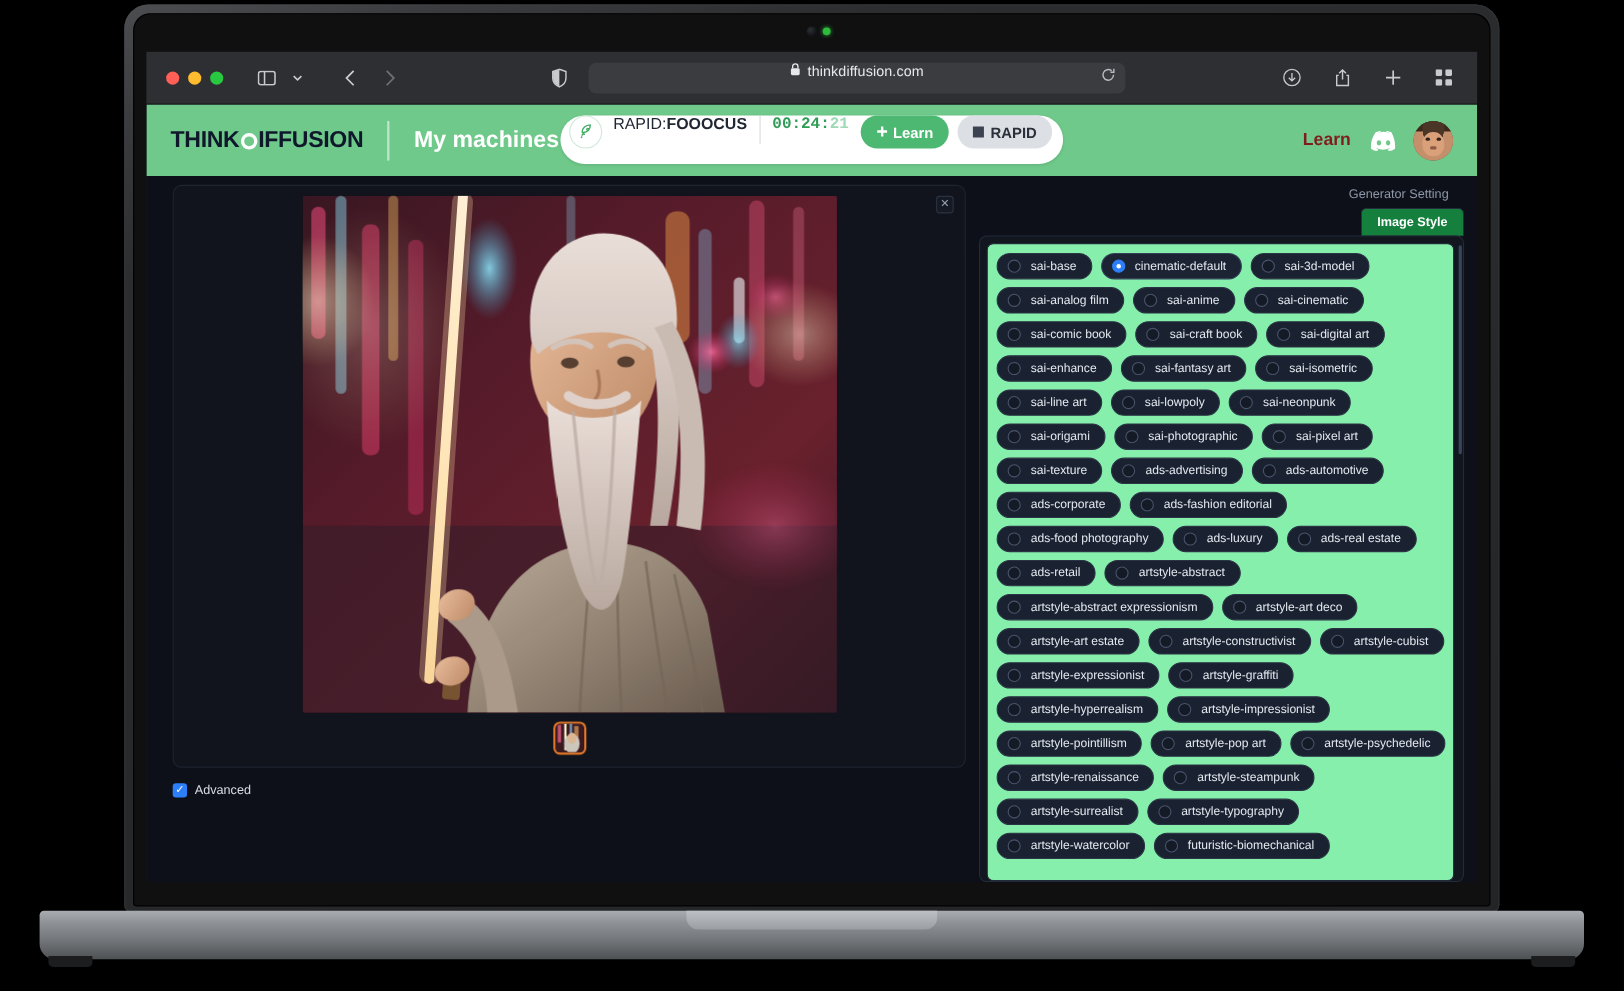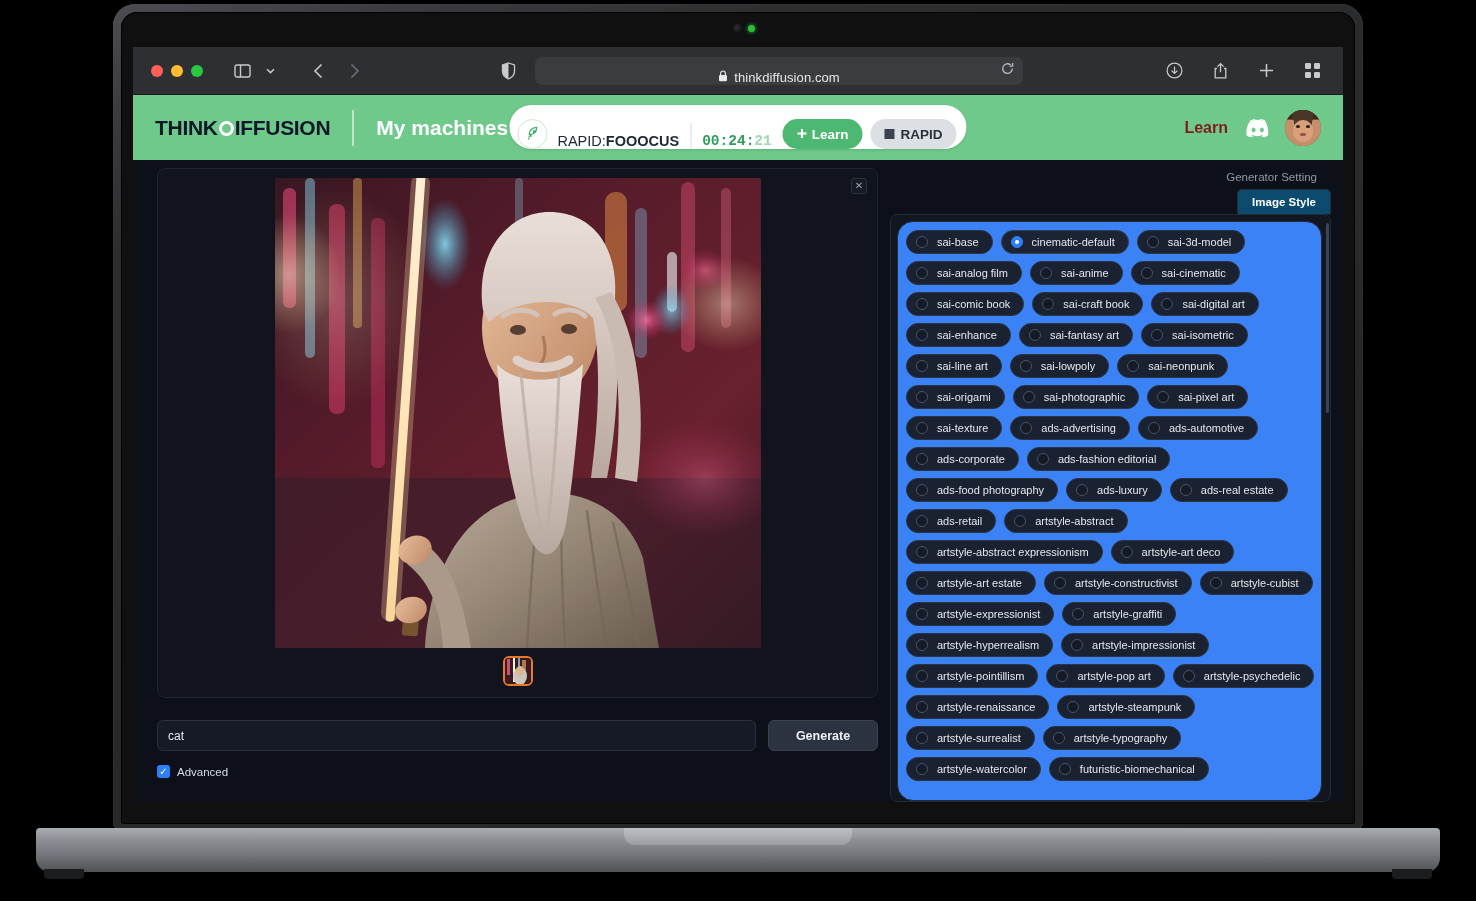--- a/index.html
+++ b/index.html
@@ -107,21 +107,21 @@
   .chrome-btn.dim { color: #6d7075; }
   .sidebar-grp { display: flex; align-items: center; gap: 2px; margin-left: 26px; }
   .nav-grp { display: flex; align-items: center; gap: 10px; margin-left: 22px; }
 
   .shield-wrap { margin-left: auto; }
 
   .urlbar {
     width: 488px; height: 28px;
     background: #3a3c40;
     border-radius: 7px;
-    display: flex; align-items: flex-end; justify-content: center;
+    display: flex; align-items: flex-start; justify-content: center;
     position: relative;
     margin-left: 14px;
     margin-right: auto;
   }
   .url-text {
     font-size: 13px; color: #e6e8ea;
     letter-spacing: .1px;
     display: flex; align-items: center; gap: 6px;
   }
   .reload {
@@ -165,21 +165,21 @@
   }
   .my-machines { color: #fff; font-size: 21px; font-weight: bold; }
 
   .machine-pill {
     position: absolute;
     left: 50%; transform: translateX(-50%);
     top: 10px;
     height: 44px;
     background: #fff;
     border-radius: 24px;
-    display: flex; align-items: flex-end;
+    display: flex; align-items: flex-start;
     padding: 0 10px 0 8px;
     gap: 0;
     box-shadow: 0 1px 3px rgba(0,0,0,.12);
   }
   .rocket-circle {
     width: 30px; height: 30px; border-radius: 50%;
     border: 1.5px solid #cfe8d8;
     display: flex; align-items: center; justify-content: center;
     color: #3fae64;
     margin-right: 10px;
@@ -343,39 +343,39 @@
   .tabs { display: flex; align-items: flex-end; gap: 0; padding-left: 10px; flex-direction: column; }
   .tab {
     font-size: 11.5px;
     padding: 6px 14px;
     color: #8e98a8;
     cursor: pointer;
     border-radius: 5px 5px 0 0;
   }
   .tab.active {
     color: #fff; font-weight: bold;
-    background: #0c4a6e;
+    background: #15803d;
     border: 1px solid #242d3c;
     border-bottom-color: #161c28;
   }
   .panel {
     flex: 1 1 auto;
     background: #11161f;
     border: 1px solid #222b39;
     border-radius: 7px;
     margin-top: -1px;
     overflow: hidden;
     position: relative;
     min-height: 0;
   }
   .panel-inner {
     position: absolute; inset: 6px 8px 0 6px;
-    background: #3b82f6;
+    background: #86efac;
     border: 1px solid #222b39;
-    border-radius: 16px;
+    border-radius: 6px;
     padding: 8px 6px 8px 8px;
     overflow: hidden;
   }
   .style-grid {
     display: flex; flex-wrap: wrap;
     gap: 7px 8px;
     align-content: flex-start;
   }
   .style-chip {
     display: inline-flex; align-items: center; gap: 9px;
@@ -697,24 +697,20 @@
                   <rect x="13" y="0" width="2" height="12" fill="#8fe0ff" opacity=".7"></rect>
                   <rect x="17" y="2" width="4" height="14" fill="#ffb765" opacity=".6"></rect>
                   <rect x="8" y="0" width="2" height="24" fill="#fff2cc"></rect>
                   <ellipse cx="15" cy="18" rx="7" ry="9" fill="#cdc6bd"></ellipse>
                   <ellipse cx="15" cy="13" rx="4" ry="5" fill="#dcb793"></ellipse>
                 </svg>
               </div>
             </div>
           </div>
 
-          <div class="prompt-row">
-            <input class="prompt-input" value="cat" placeholder="" style="">
-            <button class="btn-generate">Generate</button>
-          </div>
 
           <div class="adv-row">
             <span class="adv-box">✓</span>
             <span class="adv-label">Advanced</span>
           </div>
         </div>
 
         <div class="right-col">
           <div class="tabs">
             <div class="tab">Generator Setting</div>

